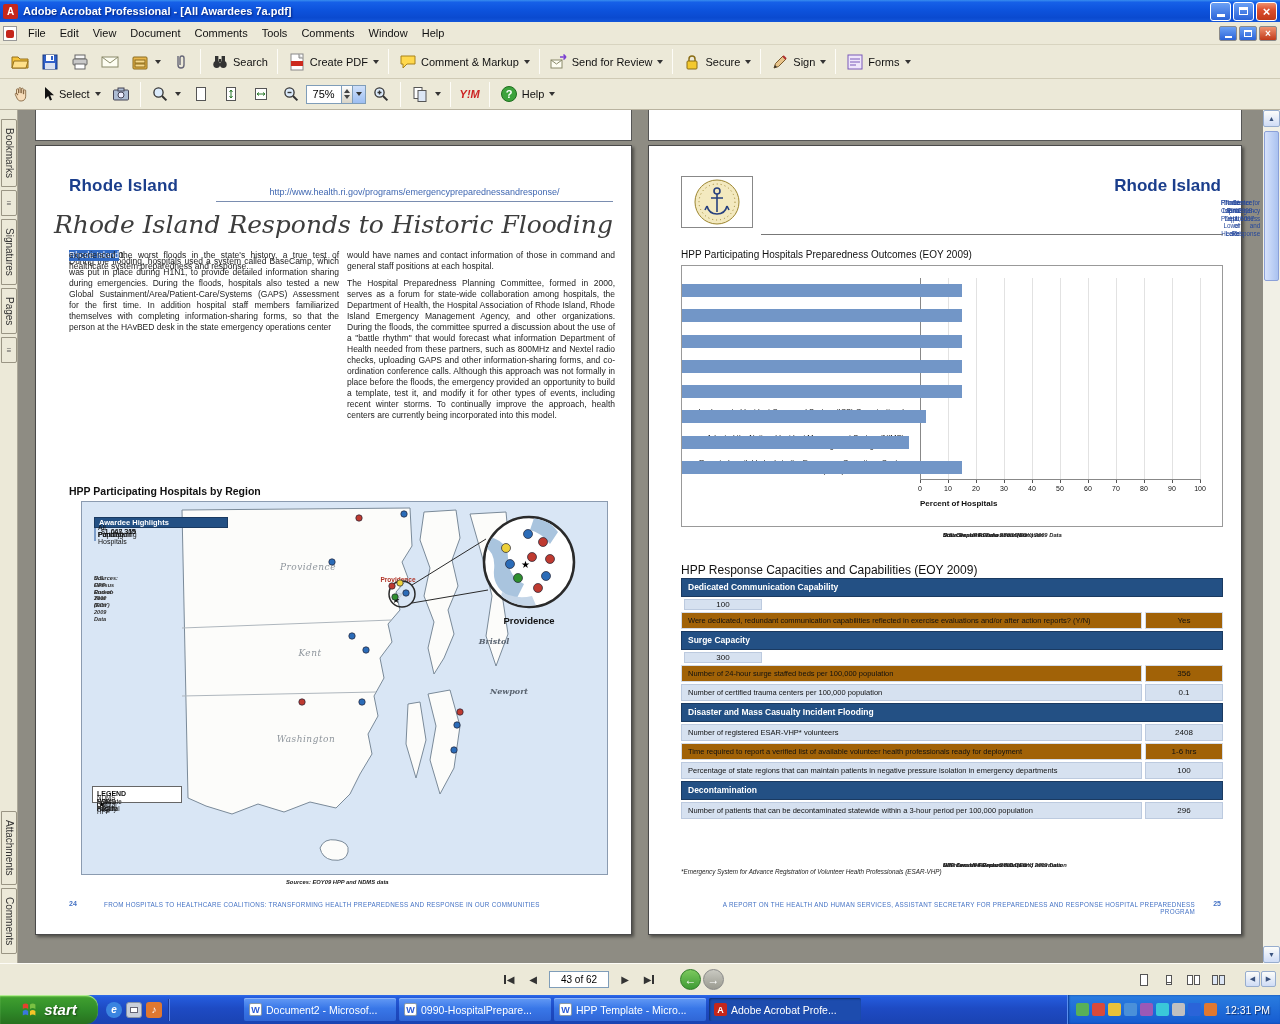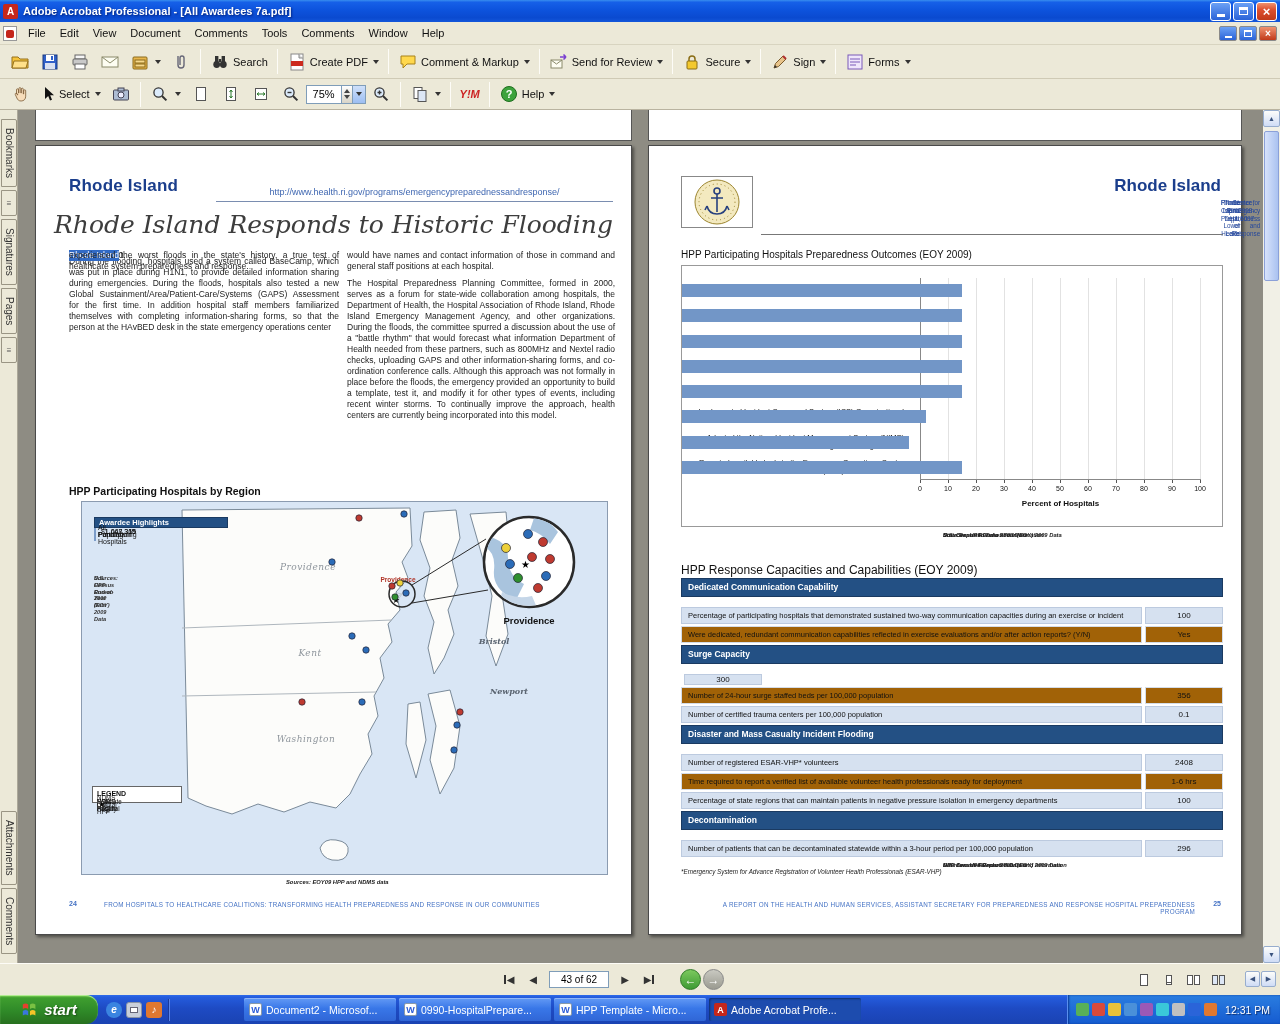--- a/index.html
+++ b/index.html
@@ -137,26 +137,26 @@
 #chart-box{left:32px;top:119px;width:542px;height:262px;background:#fff;border:1px solid #999}
 #chart-box>*{position:absolute}
 #chart-grid{left:238px;top:12px;width:281px;height:202px;border-left:1px solid #888;border-bottom:1px solid #888;background:repeating-linear-gradient(90deg,transparent 0 27px,#e2e2e2 27px 28px)}
 #chart-rows{left:0;top:12px;width:519px}
 .chart-row{position:static;display:flex;align-items:center;height:25.25px}
 .ch-label{width:230px;padding-right:8px;text-align:right;font-size:7.5px;line-height:8.6px;color:#111}
 .ch-track{width:281px;height:100%;display:flex;align-items:center}
 .ch-bar{height:13px}
 .tickmark{top:214px;width:1px;height:3px;background:#555}
 .ticknum{top:219px;width:18px;text-align:center;font-size:7px;color:#111}
-#chart-xlabel{left:238px;top:233px;width:281px;text-align:center;font-size:8px;font-weight:bold;color:#111}
+#chart-xlabel{left:238px;top:233px;width:281px;font-size:8px;font-weight:bold;color:#111}
 #chart-sources{left:294px;top:386px;width:280px;text-align:right}
 #table-title{left:32px;top:417px;font-size:12px;font-weight:normal;color:#111}
 #resp-table{left:32px;top:432px;width:542px}
 #resp-table>*{position:static}
-.tbl-header{background:#235084;color:#fff;font-size:8.5px;font-weight:bold;padding:3px 6px 4px;margin-bottom:10px;border:1px solid #1a3a61}
+.tbl-header{background:#235084;color:#fff;font-size:8.5px;font-weight:bold;padding:3px 6px 4px;margin-bottom:2px;border:1px solid #1a3a61}
 .tbl-row{display:flex;margin-bottom:2px}
 .tbl-row>*{position:static}
 .tbl-label{width:461px;font-size:7.5px;line-height:9px;padding:3px 6px;color:#111}
 .tbl-value{width:78px;margin-left:3px;font-size:8px;display:flex;align-items:center;justify-content:center;color:#111}
 .tbl-row.shade>div{background:#d6e1f0;border:1px solid #bccadf}
 .tbl-row.plain>div{background:#a16207;border:1px solid #d4dce8}
 #rp-footnote{left:32px;top:722px;font-size:6.3px;font-style:italic;color:#222}
 #table-sources{left:294px;top:716px;width:280px;text-align:right}
 #rp-footer-text{left:60px;top:755px;width:486px;text-align:right}
 #rp-footer-num{right:20px;top:754px}
@@ -680,21 +680,20 @@
       <div id="chart-sources" class="src-lines">
           <div>Sources: HPP End-of-Year (EOY) 2009 Data</div>
           <div>U.S. Census Bureau 2000 Data</div>
           <div>State Reported Data and Information</div>
         </div>
 
       <div id="table-title">HPP Response Capacities and Capabilities (EOY 2009)</div>
       <div id="resp-table">
           <div class="tbl-header">Dedicated Communication Capability</div>
           <div class="tbl-row shade">
-            <div class="tbl-label">Percentage of participating hospitals that demonstrated sustained two-way communication capacities during an exercise or incident</div>
             <div class="tbl-value">100</div>
           </div>
           <div class="tbl-row plain">
             <div class="tbl-label">Were dedicated, redundant communication capabilities reflected in exercise evaluations and/or after action reports? (Y/N)</div>
             <div class="tbl-value">Yes</div>
           </div>
           <div class="tbl-header">Surge Capacity</div>
           <div class="tbl-row shade">
             <div class="tbl-value">300</div>
           </div>

